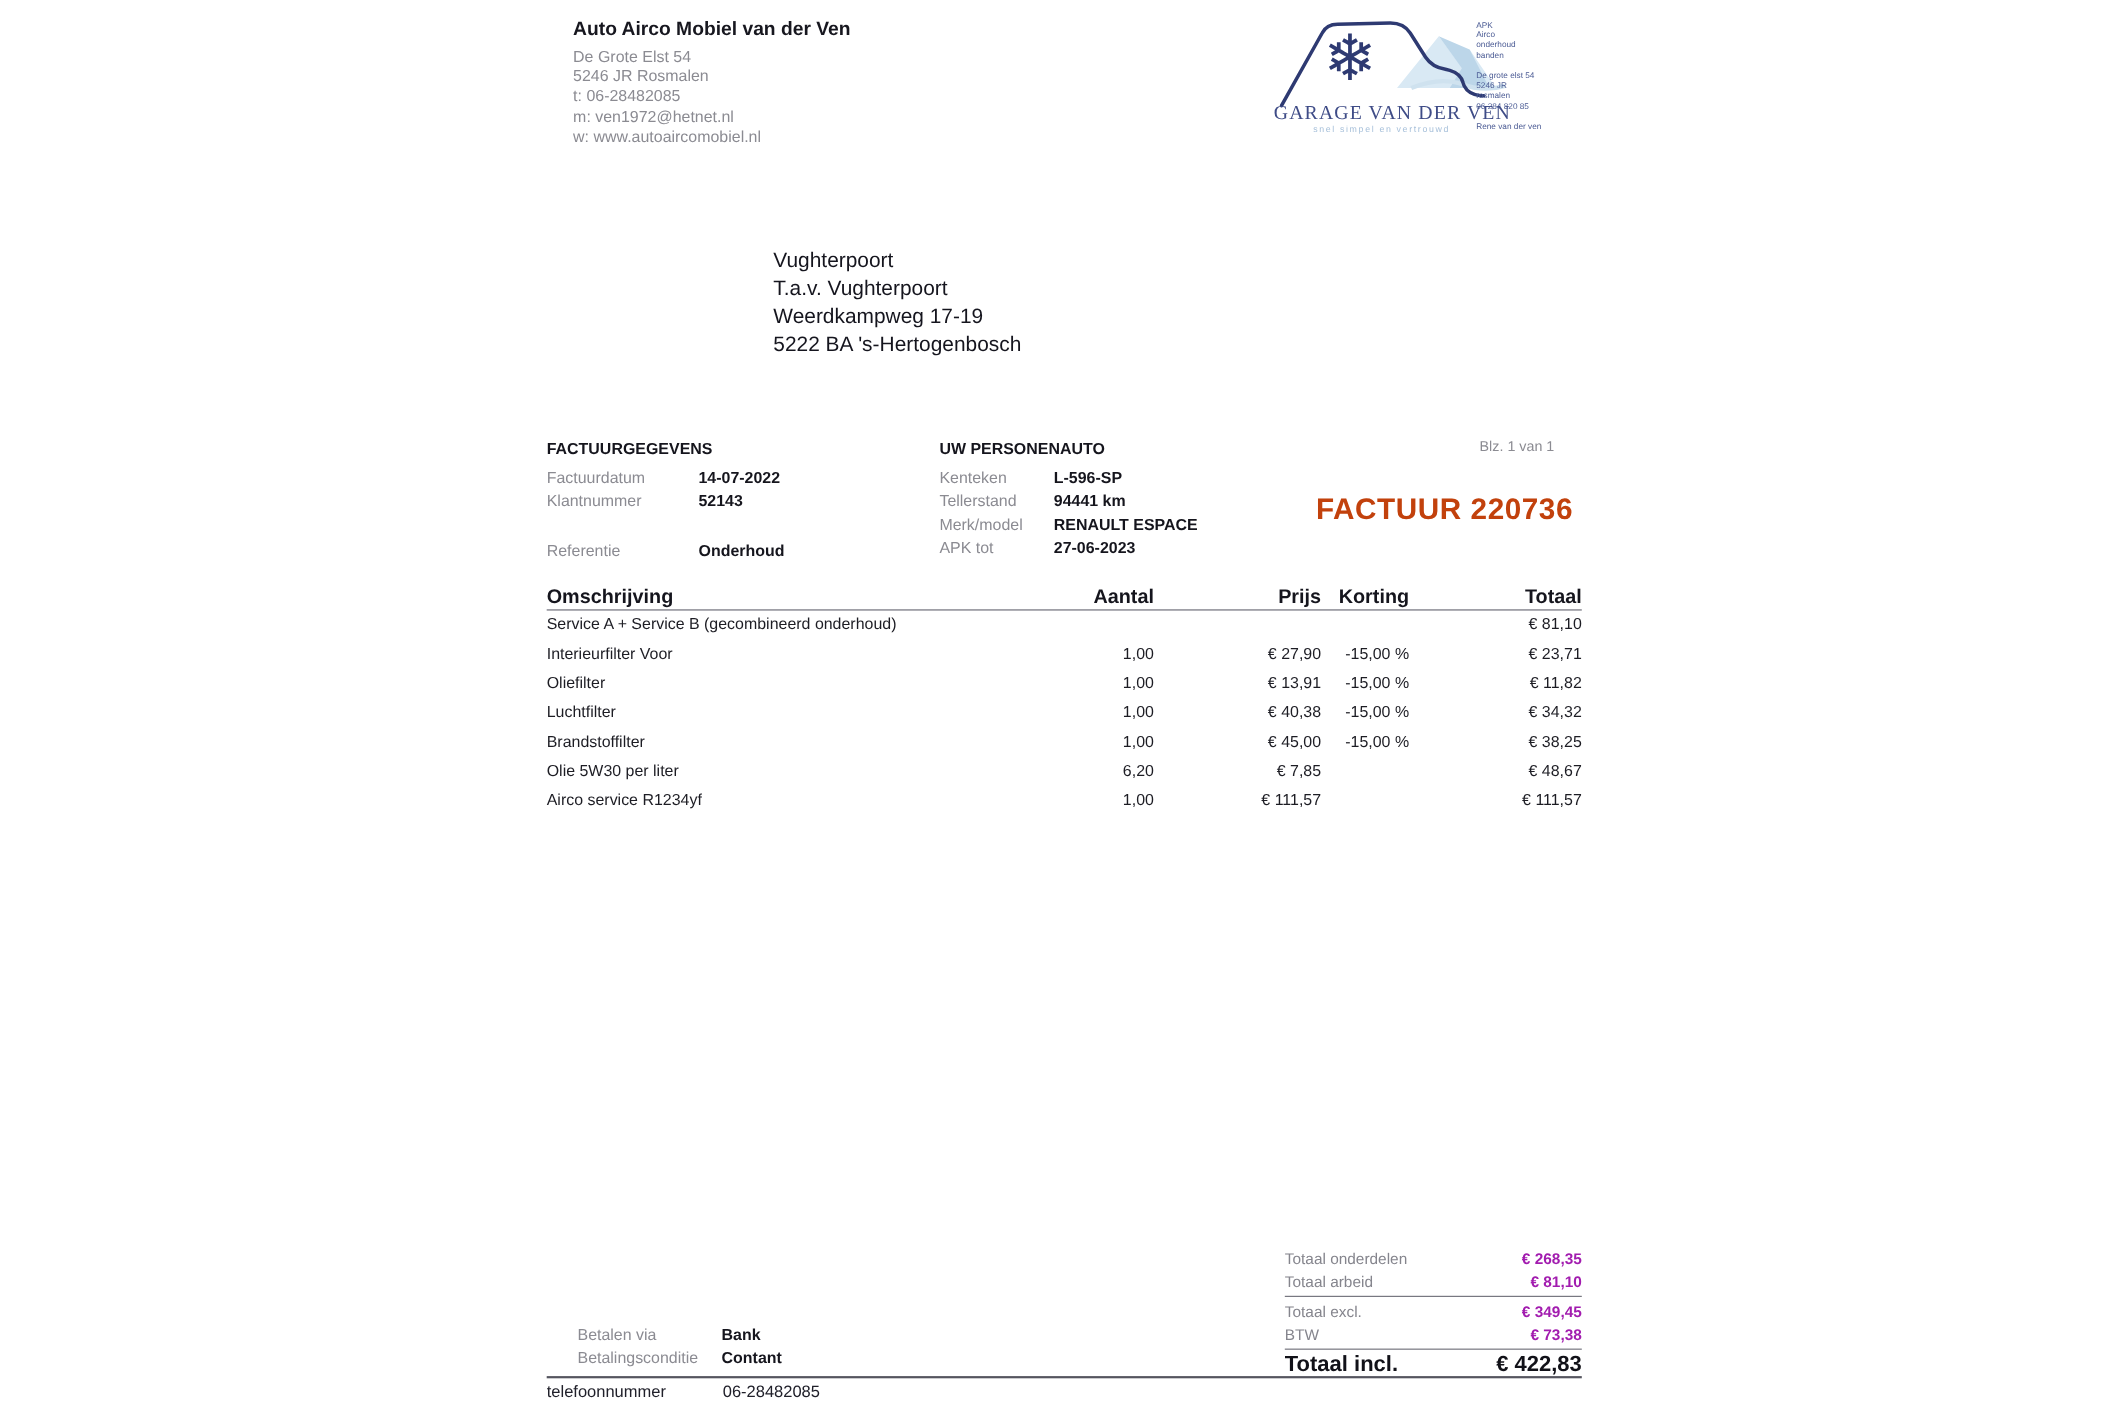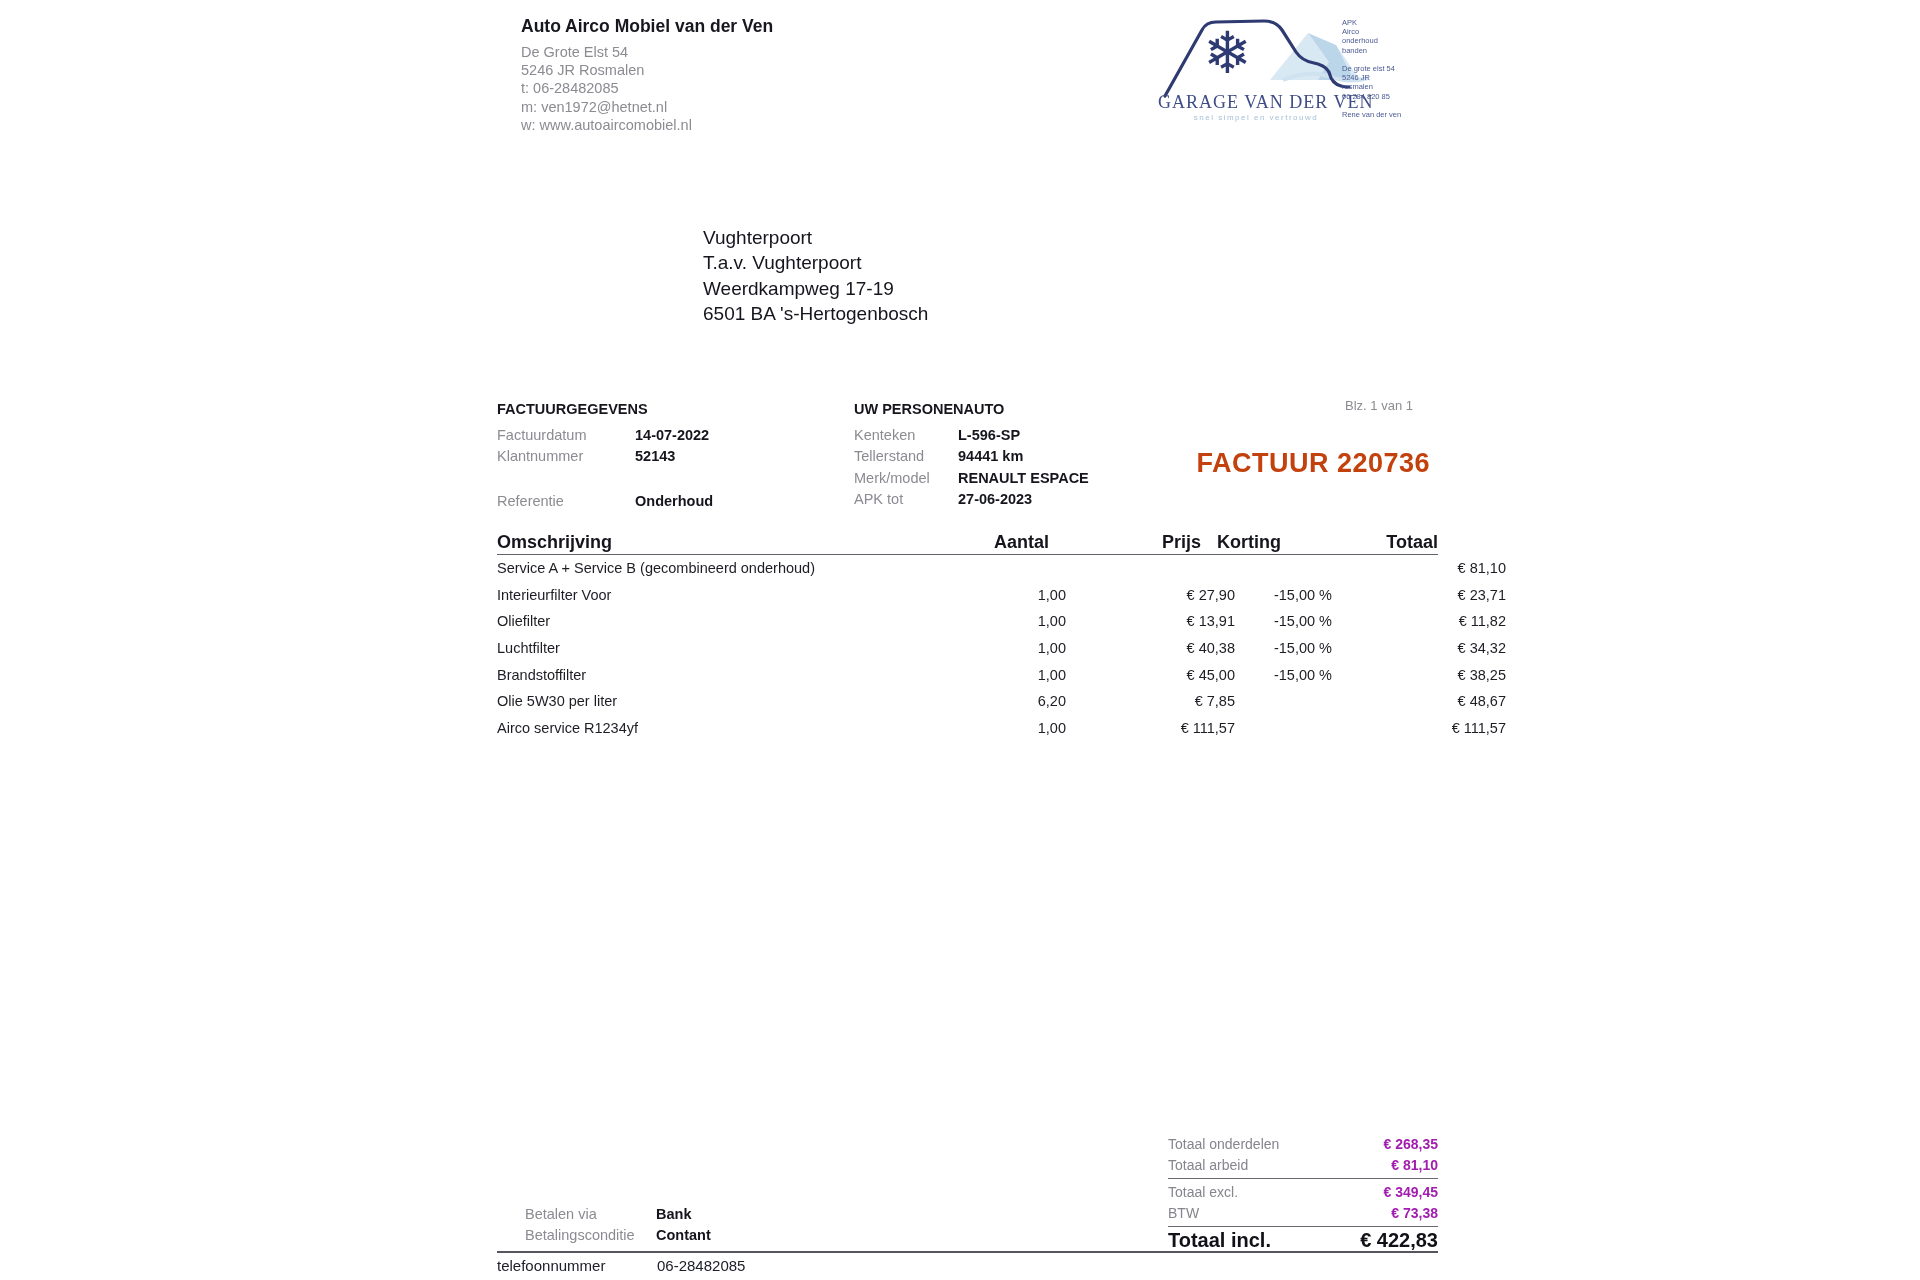--- a/index.html
+++ b/index.html
@@ -42,21 +42,21 @@
 
   .page-indicator { top:398px; right:507px; font-size:13px; color:#8b8b92; }
   .invoice-number { top:448px; right:490px; font-size:27px; font-weight:bold; color:#c2410c;
                     font-family:"Liberation Sans", sans-serif; letter-spacing:0.5px; }
 
   
   .items { left:497px; top:531px; width:941px; }
   .grid-row { display:grid; grid-template-columns:432px 120px 152px 80px 157px; align-items:center; }
   .items-header { font-weight:bold; font-size:18px; height:23px; color:#15151d;
                   border-bottom:1.5px solid #62626e; }
-  .item-row { height:26.6px; font-size:14.5px; color:#1d1d24;gap:17px; }
+  .item-row { height:26.6px; font-size:14.5px; color:#1d1d24; }
   .num { text-align:right; }
 
   
   .totals { left:1168px; top:1133px; width:270px; }
   .totals-row { display:flex; justify-content:space-between; align-items:center; height:21px; font-size:14px; }
   .totals-row .t-label { color:#85858d; }
   .totals-row .t-value { color:#a21caf; font-weight:600; }
   .totals-rule { border-top:1.2px solid #6a6a74; margin:2.5px 0; }
   .totals-incl { display:flex; justify-content:space-between; height:26px;
                  font-size:20px; font-weight:bold; color:#111118; }
@@ -107,21 +107,21 @@
         <div>06 284 820 85</div>
         <div></div>
         <div>Rene van der ven</div>
       </div>
   </div>
 
   <div class="abs customer">
     <div>Vughterpoort</div>
     <div>T.a.v. Vughterpoort</div>
     <div>Weerdkampweg 17-19</div>
-    <div>6501 BA 's-Hertogenbosch</div>
+    <div>5222 BA 's-Hertogenbosch</div>
   </div>
 
   <div class="abs block-invoice">
     <div class="meta-title">FACTUURGEGEVENS</div>
     <div class="meta-row">
       <span class="meta-label">Factuurdatum</span>
       <span class="meta-value">14-07-2022</span>
     </div>
     <div class="meta-row">
       <span class="meta-label">Klantnummer</span>

